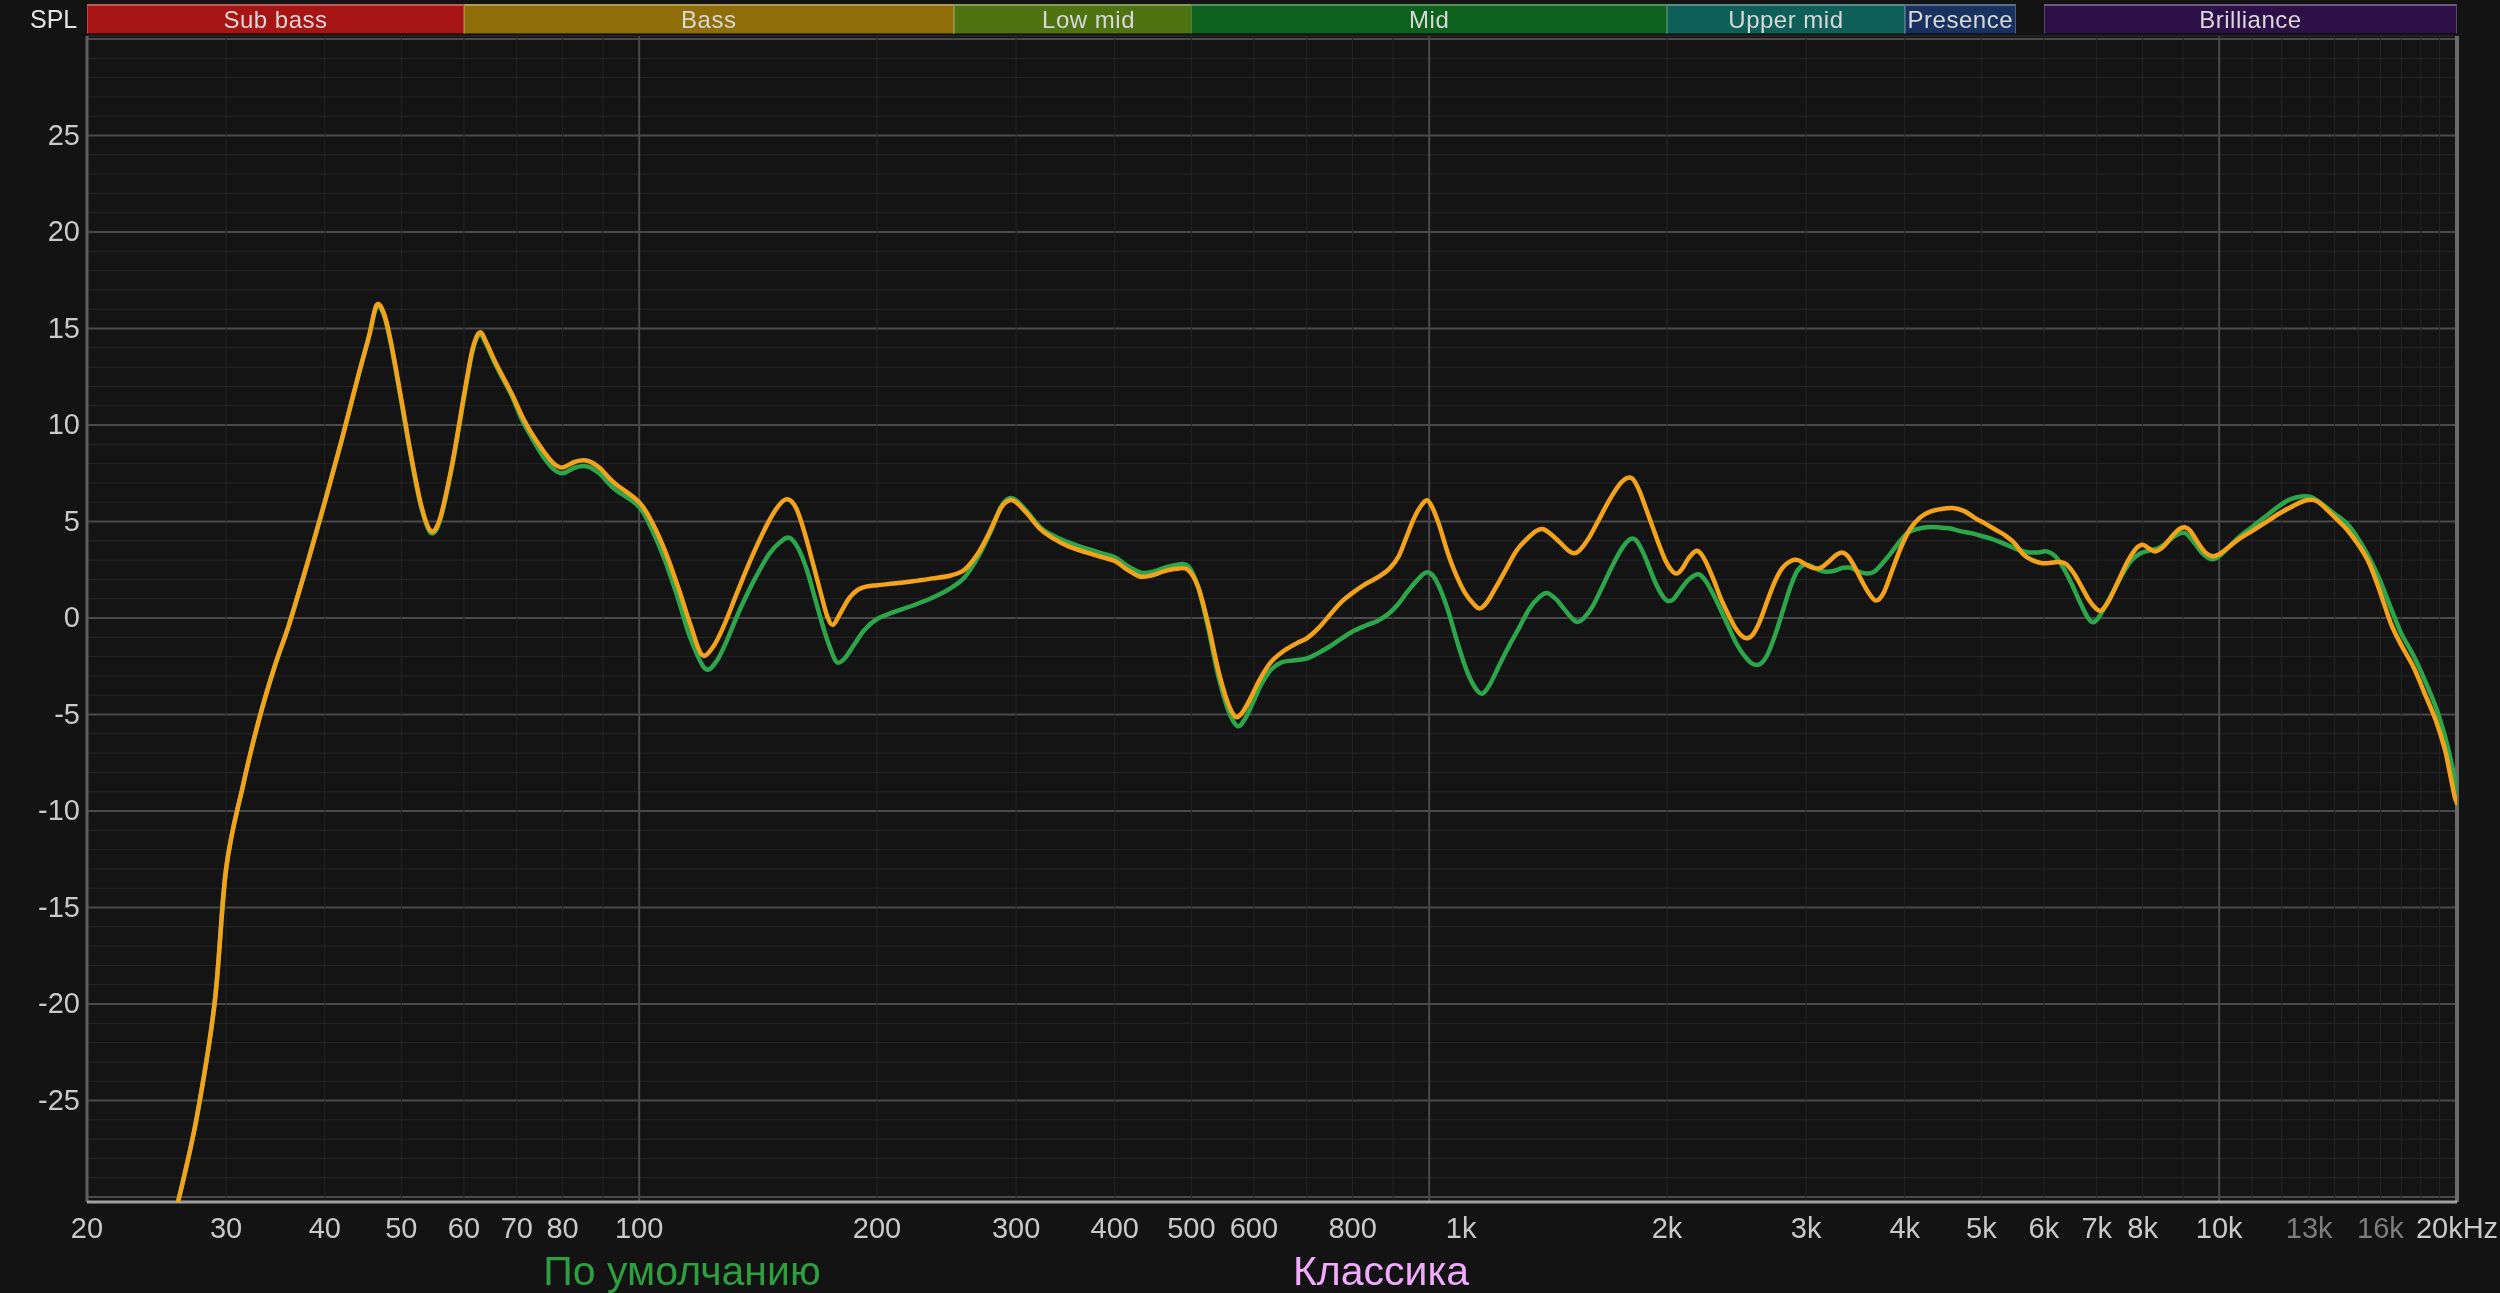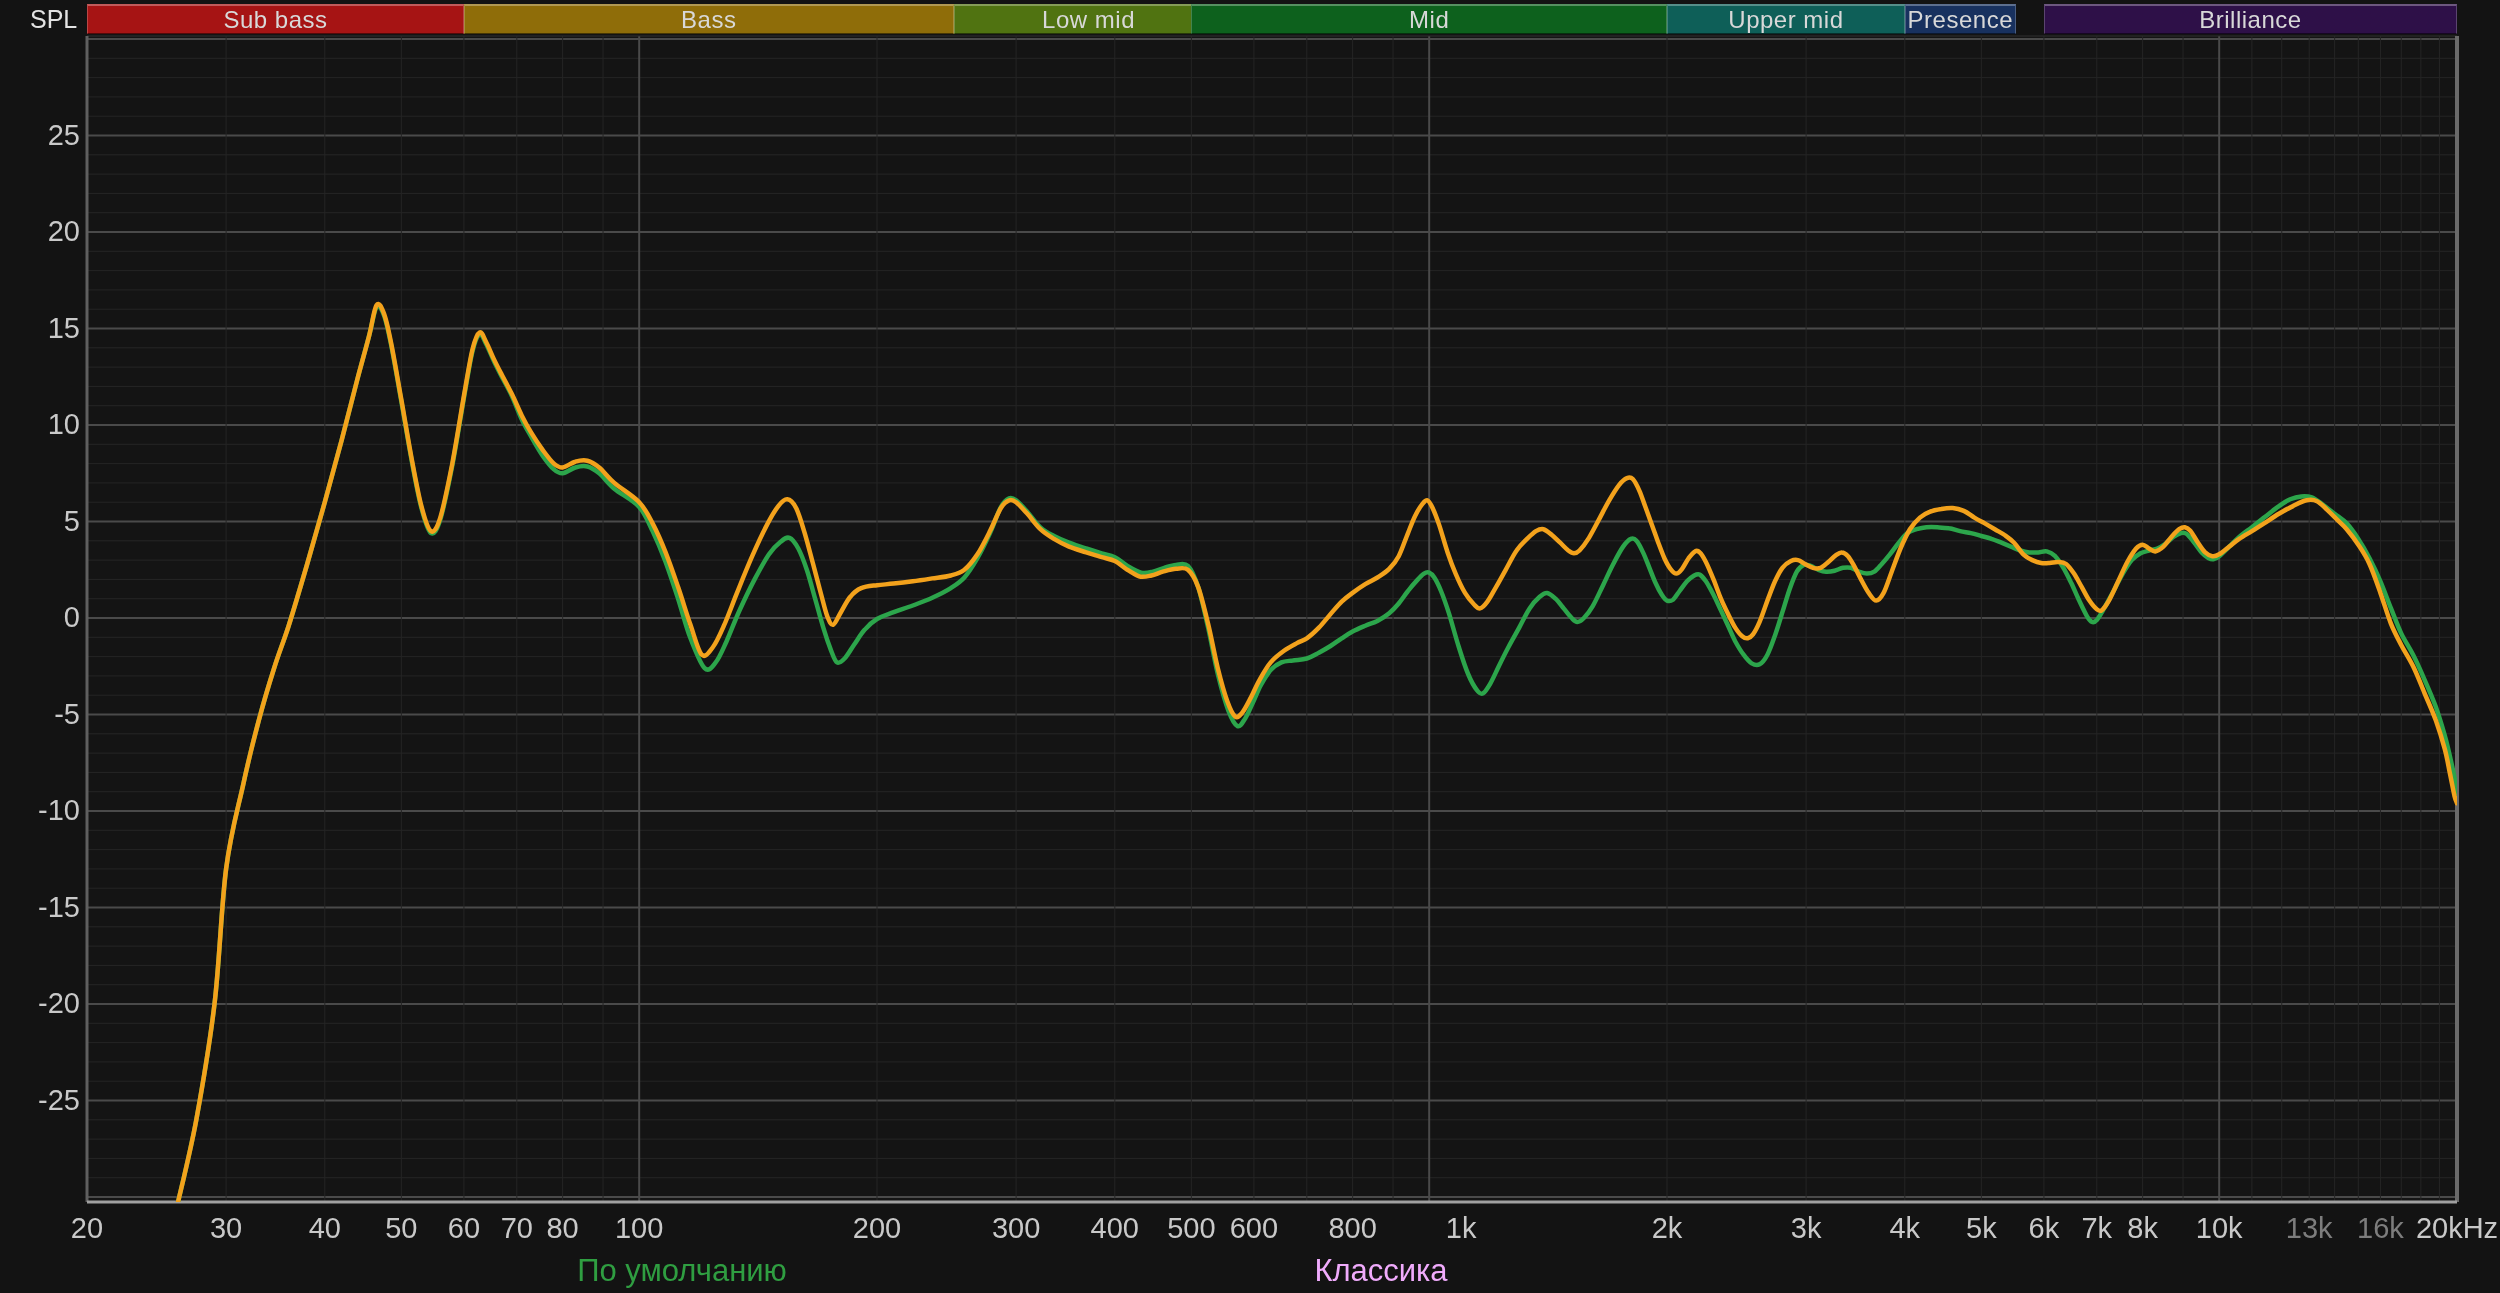--- a/index.html
+++ b/index.html
@@ -8,21 +8,21 @@
   .band{position:absolute;top:4px;height:30px;box-sizing:border-box;
         display:flex;align-items:center;justify-content:center;
         border:1px solid rgba(255,255,255,.22);border-top:2px solid rgba(255,255,255,.30);
         border-bottom:1px solid rgba(0,0,0,.5);}
   .band span{color:#d8d8d8;font-size:24px;letter-spacing:.5px;}
   #spl-label{position:absolute;left:30px;top:5px;font-size:25px;color:#e3e3e3;}
   .ytick{position:absolute;left:14px;width:66px;text-align:right;transform:translateY(-52%);
          font-size:29px;color:#c9c9c9;}
   .xtick{position:absolute;top:1212px;transform:translateX(-50%);font-size:29px;color:#c9c9c9;white-space:nowrap;}
   .xtick.dim{color:#7d7d7d;}
-  .legend-item{position:absolute;transform:translate(-50%,-50%);font-size:31px;cursor:pointer;}
+  .legend-item{position:absolute;transform:translate(-50%,-50%);font-size:41px;cursor:pointer;}
   svg{position:absolute;left:0;top:0;}
 </style>
 </head>
 <body>
 
 <div id="app">
   <div id="spl-label">SPL</div>
   <div id="bands">
       <div class="band" style="left: 87px; width: 376.926px; background: rgb(166, 20, 20);">
         <span>Sub bass</span>

